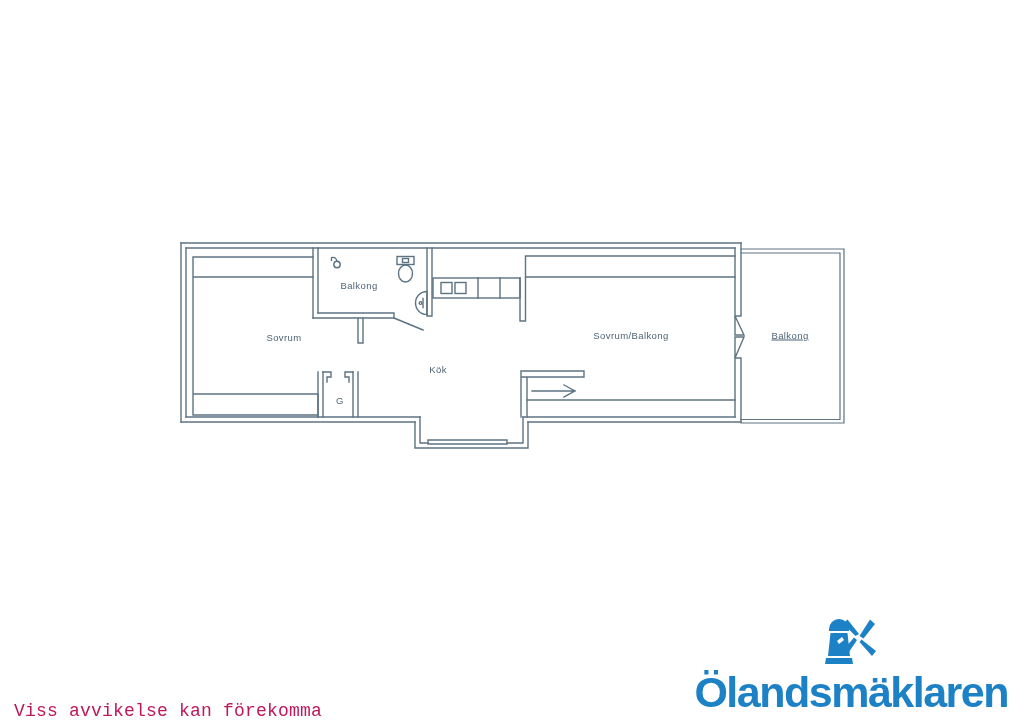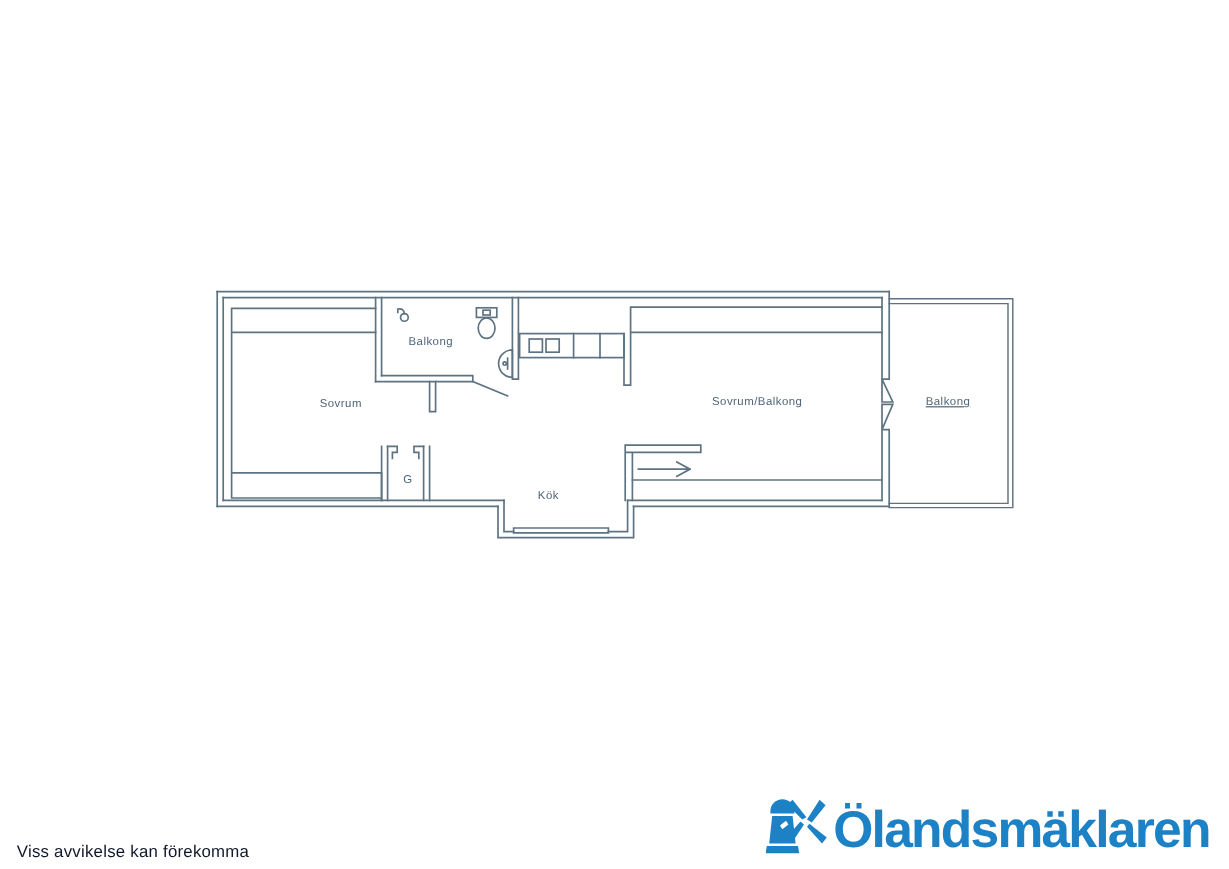--- a/index.html
+++ b/index.html
@@ -15,28 +15,29 @@
     position:absolute;
     transform:translate(-50%,-50%);
     color:#4f6477;
     font-size:9.5px;
     letter-spacing:.4px;
     white-space:nowrap;
   }
   .footer-note{
     position:absolute;
     left:14px;top:701px;
-    color:#0f172a;
-    font-size:14px;
+    color:#be185d;
+    font-size:18px;
     letter-spacing:.2px;
+    font-family:Liberation Mono, monospace;
   }
   .logo{
     position:absolute;
     right:16px;bottom:10px;
-    display:flex;align-items:flex-end;gap:4px;
+    display:flex;align-items:center;gap:4px;flex-direction:column;
   }
   .logo-text{
     color:#1d81c6;
     font-size:43px;
     font-weight:bold;
     letter-spacing:-1.5px;
     line-height:1;
   }
 </style>
 </head>
@@ -139,21 +140,21 @@
     </g>
 
     <g stroke-width="1.2">
       <path d="M741,249 H844 V423 H741"></path>
       <path d="M741,253 H840 V419.5 H741"></path>
     </g>
   </svg>
 
   <div class="room-label" style="left:256px;top:337px;margin-left:28px;">Sovrum</div>
   <div class="room-label" style="left:359px;top:285px;">Balkong</div>
-  <div class="room-label" style="left:457px;top:369px;margin-top:44px;">Kök</div>
+  <div class="room-label" style="left:438px;top:369px;">Kök</div>
   <div class="room-label" style="left:340px;top:400px;">G</div>
   <div class="room-label" style="left:631px;top:335px;">Sovrum/Balkong</div>
   <div class="room-label" style="left:790px;top:335px;text-decoration:underline;">Balkong</div>
 
   <div class="footer-note">Viss avvikelse kan förekomma</div>
 
   <div class="logo">
     <svg width="52" height="56" viewBox="0 0 52 56">
       <g fill="#1d81c6" stroke="none">
 

